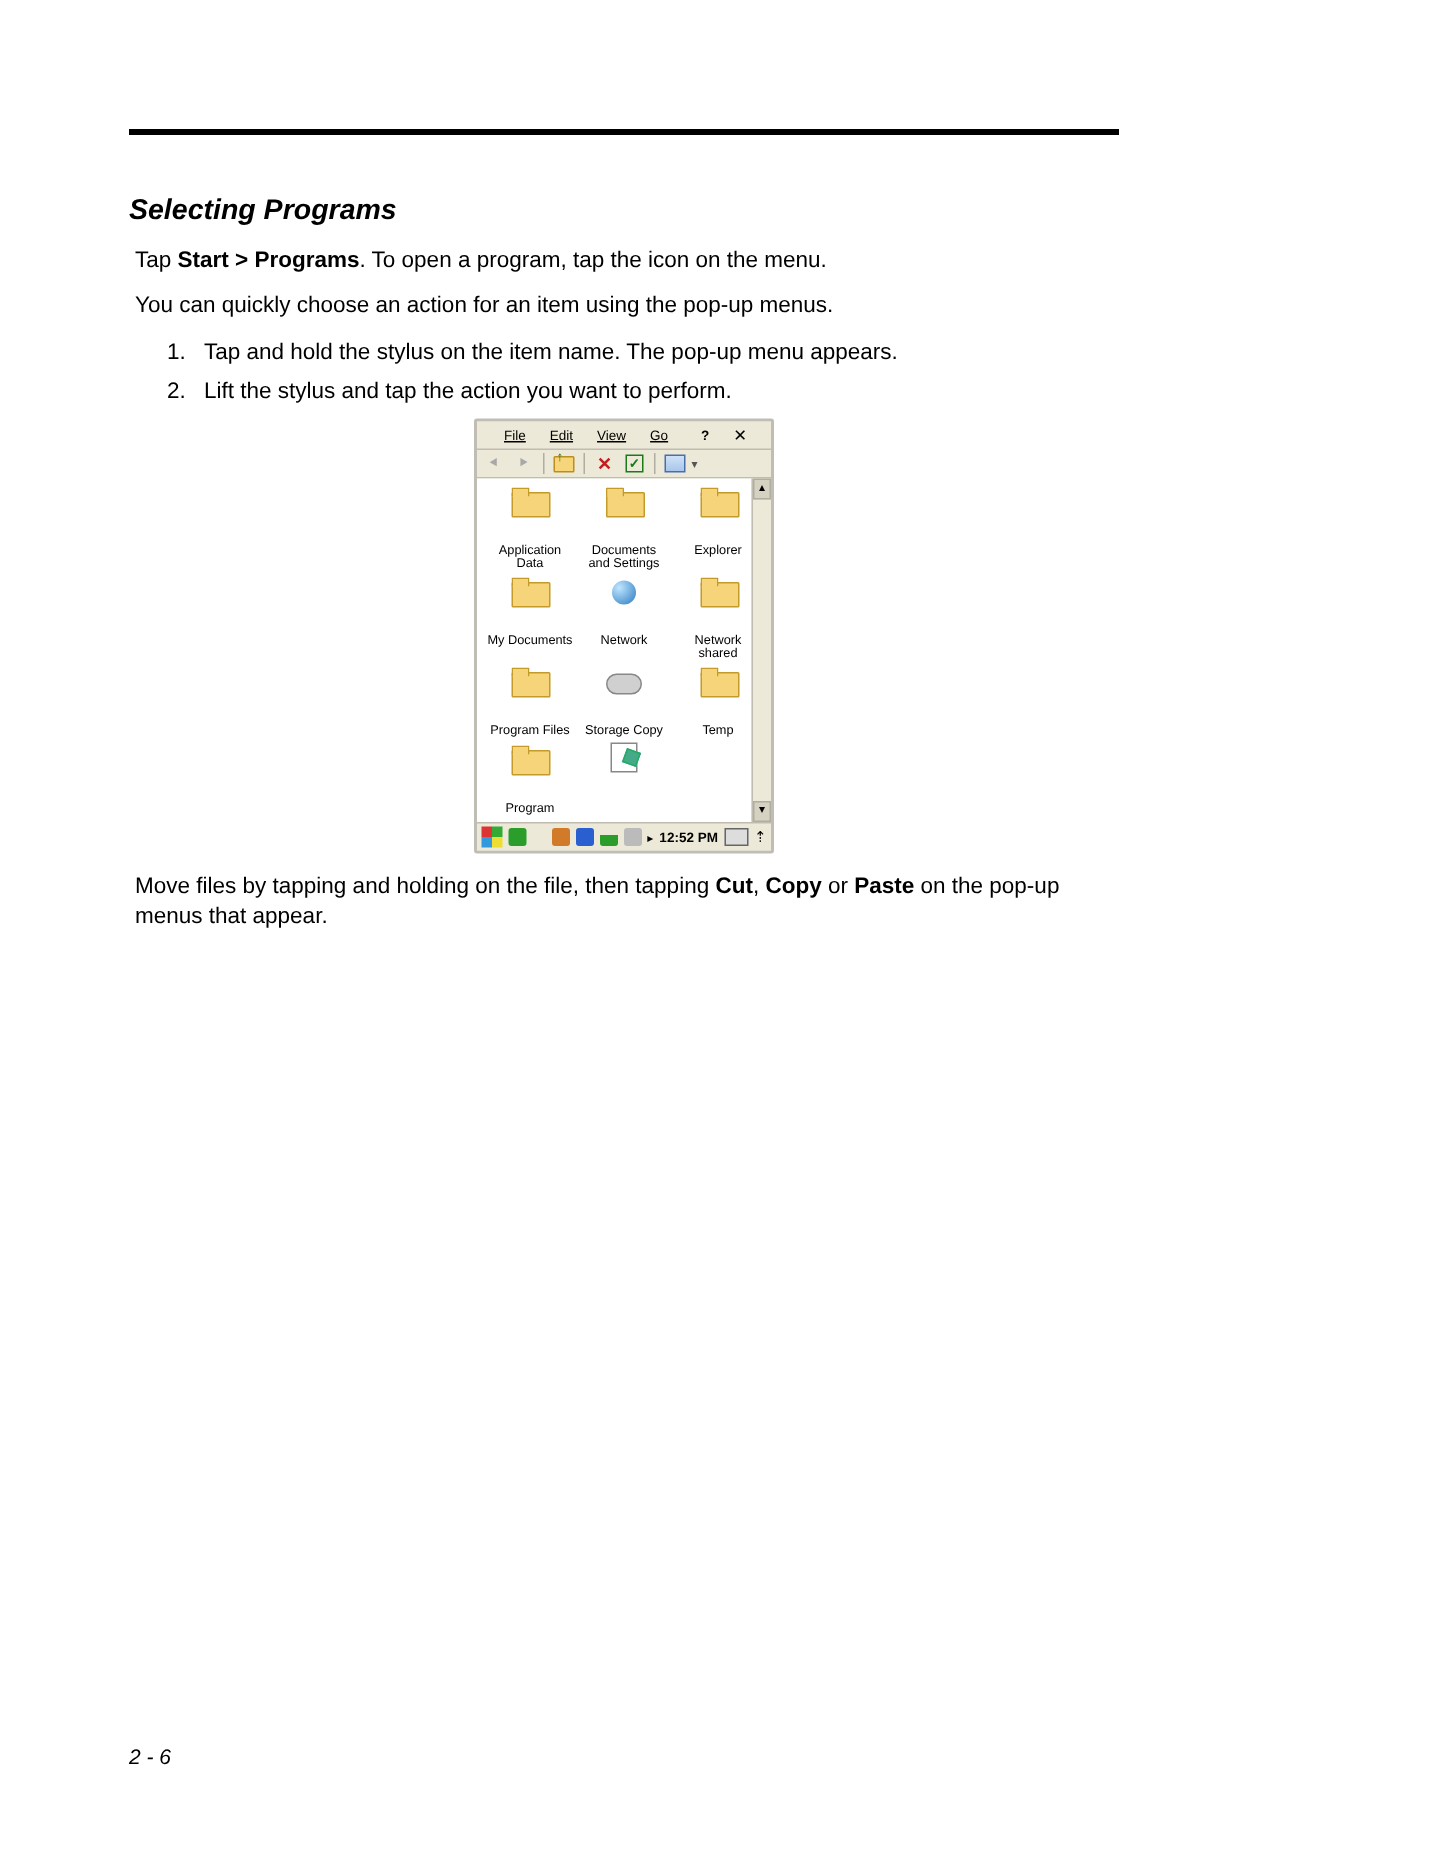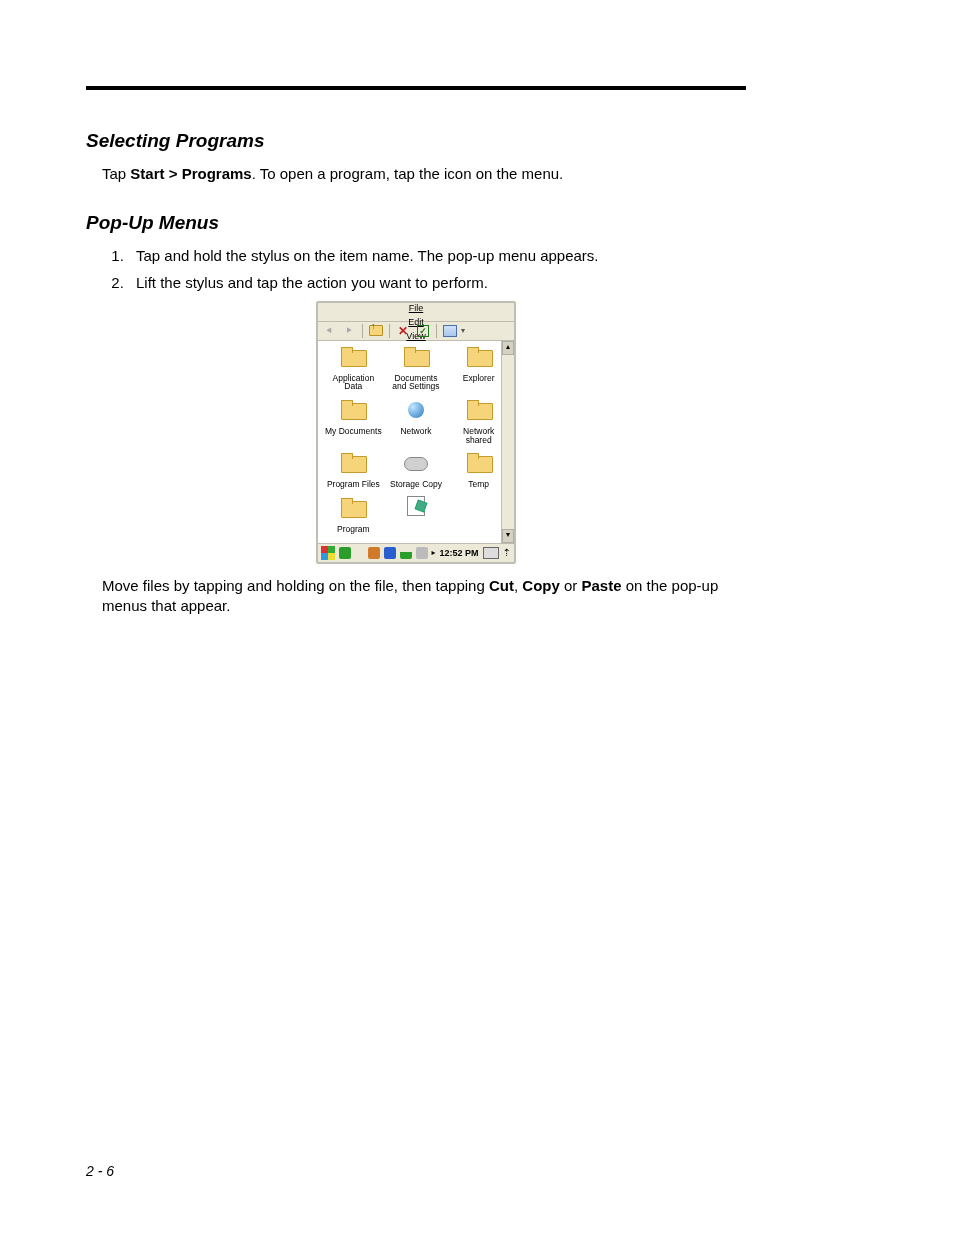--- a/index.html
+++ b/index.html
@@ -22,21 +22,21 @@
     background: #000;
     margin-bottom: 40px;
   }
   h3.section {
     font-style: italic;
     font-weight: bold;
     font-size: 19px;
     margin: 28px 0 12px 0;
   }
   p.body {
-    margin: 10px 16px;
+    margin: 10px 4px;
     line-height: 1.35;
   }
   ol {
     margin: 6px 0 6px 0;
     padding-left: 24px;
   }
   ol li {
     padding-left: 8px;
     margin: 6px 18px;
     line-height: 1.35;
@@ -57,21 +57,20 @@
     color: #000;
   }
   .menubar {
     display: flex;
     align-items: center;
     height: 18px;
     background: #ece9d8;
     border-bottom: 1px solid #c0bcb0;
     padding: 0 12px;
     gap: 4px;
-    flex-direction: column;
   }
   .menubar .mitem { text-decoration: underline; padding: 0 6px; cursor: default; }
   .menubar .spacer { flex: 1; }
   .menubar .help-ic { font-weight: bold; padding: 0 4px; }
   .menubar .close-ic { padding: 0 4px; font-size: 11px; }
   .divider { width:1px; height:14px; background:#b0aea0; }
   .toolbar {
     display: flex;
     align-items: center;
     height: 18px;
@@ -104,21 +103,21 @@
     position:relative;
     min-height: 190px;
   }
   .scrollbar {
     position:absolute; right:0; top:0; bottom:0; width:12px;
     background:#ece9d8; border-left:1px solid #c0bcb0;
     display:flex; flex-direction:column; justify-content:space-between;
   }
   .scrollbtn { height:12px; background:#d6d2c2; border:1px solid #b0aea0; font-size:8px; text-align:center; line-height:10px;}
   .fitem {
-    display:flex; flex-direction:column; align-items:center; gap:9px;
+    display:flex; flex-direction:column; align-items:center; gap:19px;
     text-align:center; line-height:1.0;
   }
   .foldericon {
     width:24px; height:18px; position:relative;
   }
   .foldericon::before{
     content:""; position:absolute; left:0; top:3px; width:24px; height:15px;
     background:#f6d57a; border:1px solid #c49a2a; border-radius:1px;
   }
   .foldericon::after{
@@ -162,21 +161,21 @@
 <body>
 
 <div class="page">
   <div class="rule"></div>
 
   <h3 class="section">Selecting Programs</h3>
   <p class="body">
     <span>Tap </span><span class="bold">Start &gt; Programs</span><span>. To open a program, tap the icon on the menu.</span>
   </p>
 
-  <h3 class="section">Pop-Up Menus</h3>
+  <p class="body">You can quickly choose an action for an item using the pop-up menus.</p>
   <ol>
     <li>Tap and hold the stylus on the item name. The pop-up menu appears.</li>
     <li>Lift the stylus and tap the action you want to perform.</li>
   </ol>
 
 
   <div class="figure-wrap">
     <div class="device">
 
       <div class="menubar">

